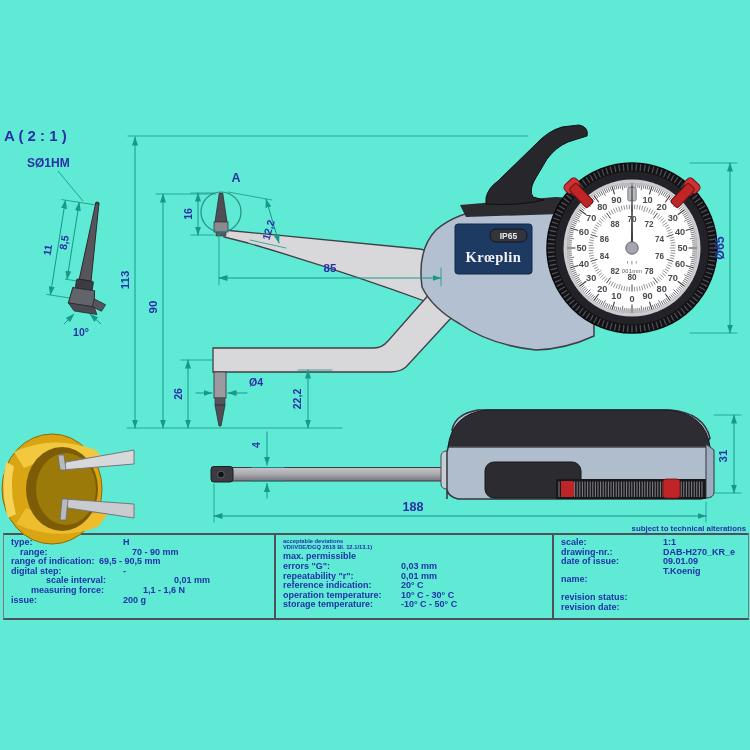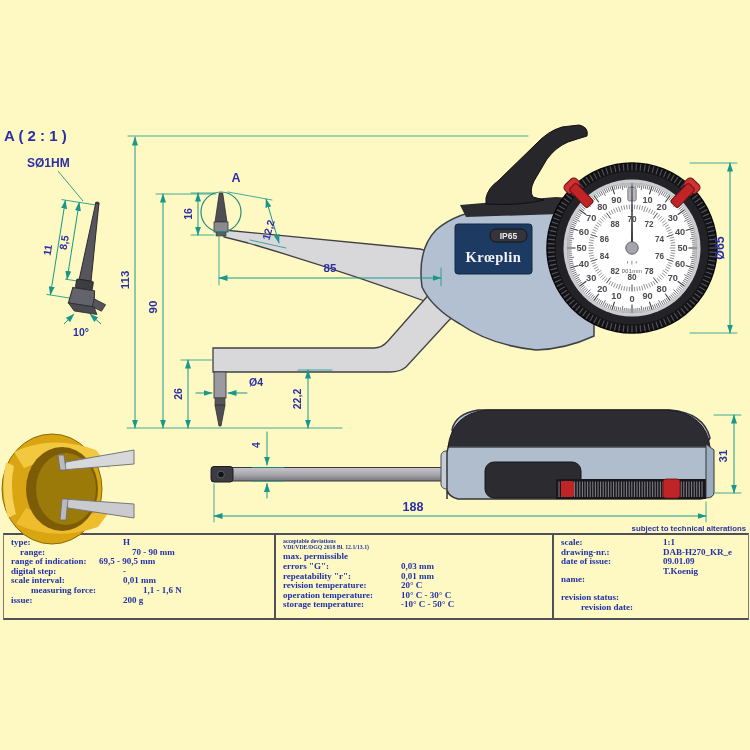--- a/index.html
+++ b/index.html
@@ -1,22 +1,22 @@
 <!DOCTYPE html>
 <html><head>
 <meta charset="utf-8">
 <style>
   html,body{margin:0;padding:0;background:#fff;}
-  .sheet{position:relative;width:750px;height:750px;background:#fef9c3;overflow:hidden;
+  .sheet{position:relative;width:750px;height:750px;background:#5eead4;overflow:hidden;
          font-family:"Liberation Sans",sans-serif;}
   .scene{position:absolute;left:0;top:0;z-index:2;pointer-events:none;}
   
   .tables{position:absolute;left:3px;top:533px;width:744px;height:83px;z-index:1;
           border-top:2px solid #50505a;border-bottom:2px solid #50505a;
-          border-left:1px solid #7a7a84;border-right:1px solid #7a7a84;font-family:Liberation Serif, serif;}
+          border-left:1px solid #7a7a84;border-right:1px solid #7a7a84;}
   .vline{position:absolute;top:0;bottom:0;width:1.5px;background:#50505a;}
   .col{position:absolute;top:0;bottom:0;padding:3px 0 0 7px;color:#2232a8;
        font-weight:bold;font-size:9px;line-height:9.6px;}
   .trow{display:flex;white-space:nowrap;}
   .tlabel{flex:none;}
   .tval{flex:1;}
   .tiny{font-size:5.8px;line-height:6.2px;margin-bottom:2px;font-weight:bold;}
   .spacer{height:9px;}
   svg text{font-family:"Liberation Sans",sans-serif;}
   .dimtxt{fill:#2b2fa6;font-weight:bold;font-size:11.5px;}
@@ -731,21 +731,21 @@
         </div>
         <div class="trow">
           <span class="tlabel" style="width: 88px;">range of indication:</span>
           <span class="tval">69,5 - 90,5 mm</span>
         </div>
         <div class="trow">
           <span class="tlabel" style="width: 112px;">digital step:</span>
           <span class="tval">-</span>
         </div>
         <div class="trow">
-          <span class="tlabel" style="width: 112px;">scale interval:</span>
+          <span class="tlabel" style="width: 128px; margin-left: 35px;">scale interval:</span>
           <span class="tval">0,01 mm</span>
         </div>
         <div class="trow">
           <span class="tlabel" style="width: 112px; padding-left: 20px;">measuring force:</span>
           <span class="tval">1,1 - 1,6 N</span>
         </div>
         <div class="trow">
           <span class="tlabel" style="width: 112px;">issue:</span>
           <span class="tval">200 g</span>
         </div>
@@ -761,21 +761,21 @@
         </div>
         <div class="trow">
           <span class="tlabel" style="width: 118px;">errors "G":</span>
           <span class="tval">0,03 mm</span>
         </div>
         <div class="trow">
           <span class="tlabel" style="width: 118px;">repeatability "r":</span>
           <span class="tval">0,01 mm</span>
         </div>
         <div class="trow">
-          <span class="tlabel" style="width: 118px;">revision temperature:</span>
+          <span class="tlabel" style="width: 118px;">reference indication:</span>
           <span class="tval">20° C</span>
         </div>
         <div class="trow">
           <span class="tlabel" style="width: 118px;">operation temperature:</span>
           <span class="tval">10° C - 30° C</span>
         </div>
         <div class="trow">
           <span class="tlabel" style="width: 118px;">storage temperature:</span>
           <span class="tval">-10° C - 50° C</span>
         </div>
@@ -796,19 +796,19 @@
         <div class="trow">
           <span class="tlabel" style="width: 102px; margin-top: 8px;">name:</span>
           <span class="tval">T.Koenig</span>
         </div>
         <div class="spacer"></div>
         <div class="trow">
           <span class="tlabel" style="width: 102px;">revision status:</span>
           <span class="tval"></span>
         </div>
         <div class="trow">
-          <span class="tlabel" style="width: 102px; margin-left: 20px;">revision date:</span>
+          <span class="tlabel" style="width: 102px;">revision date:</span>
           <span class="tval"></span>
         </div>
       </div>
 </div>
 
 </div>
 
 </body></html>

